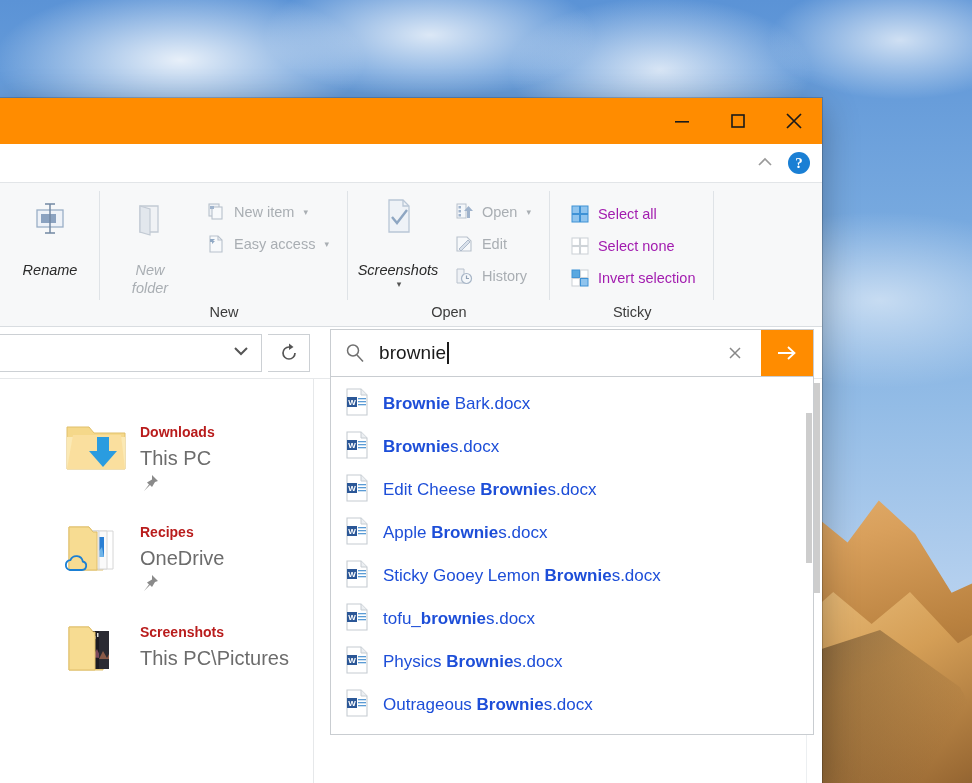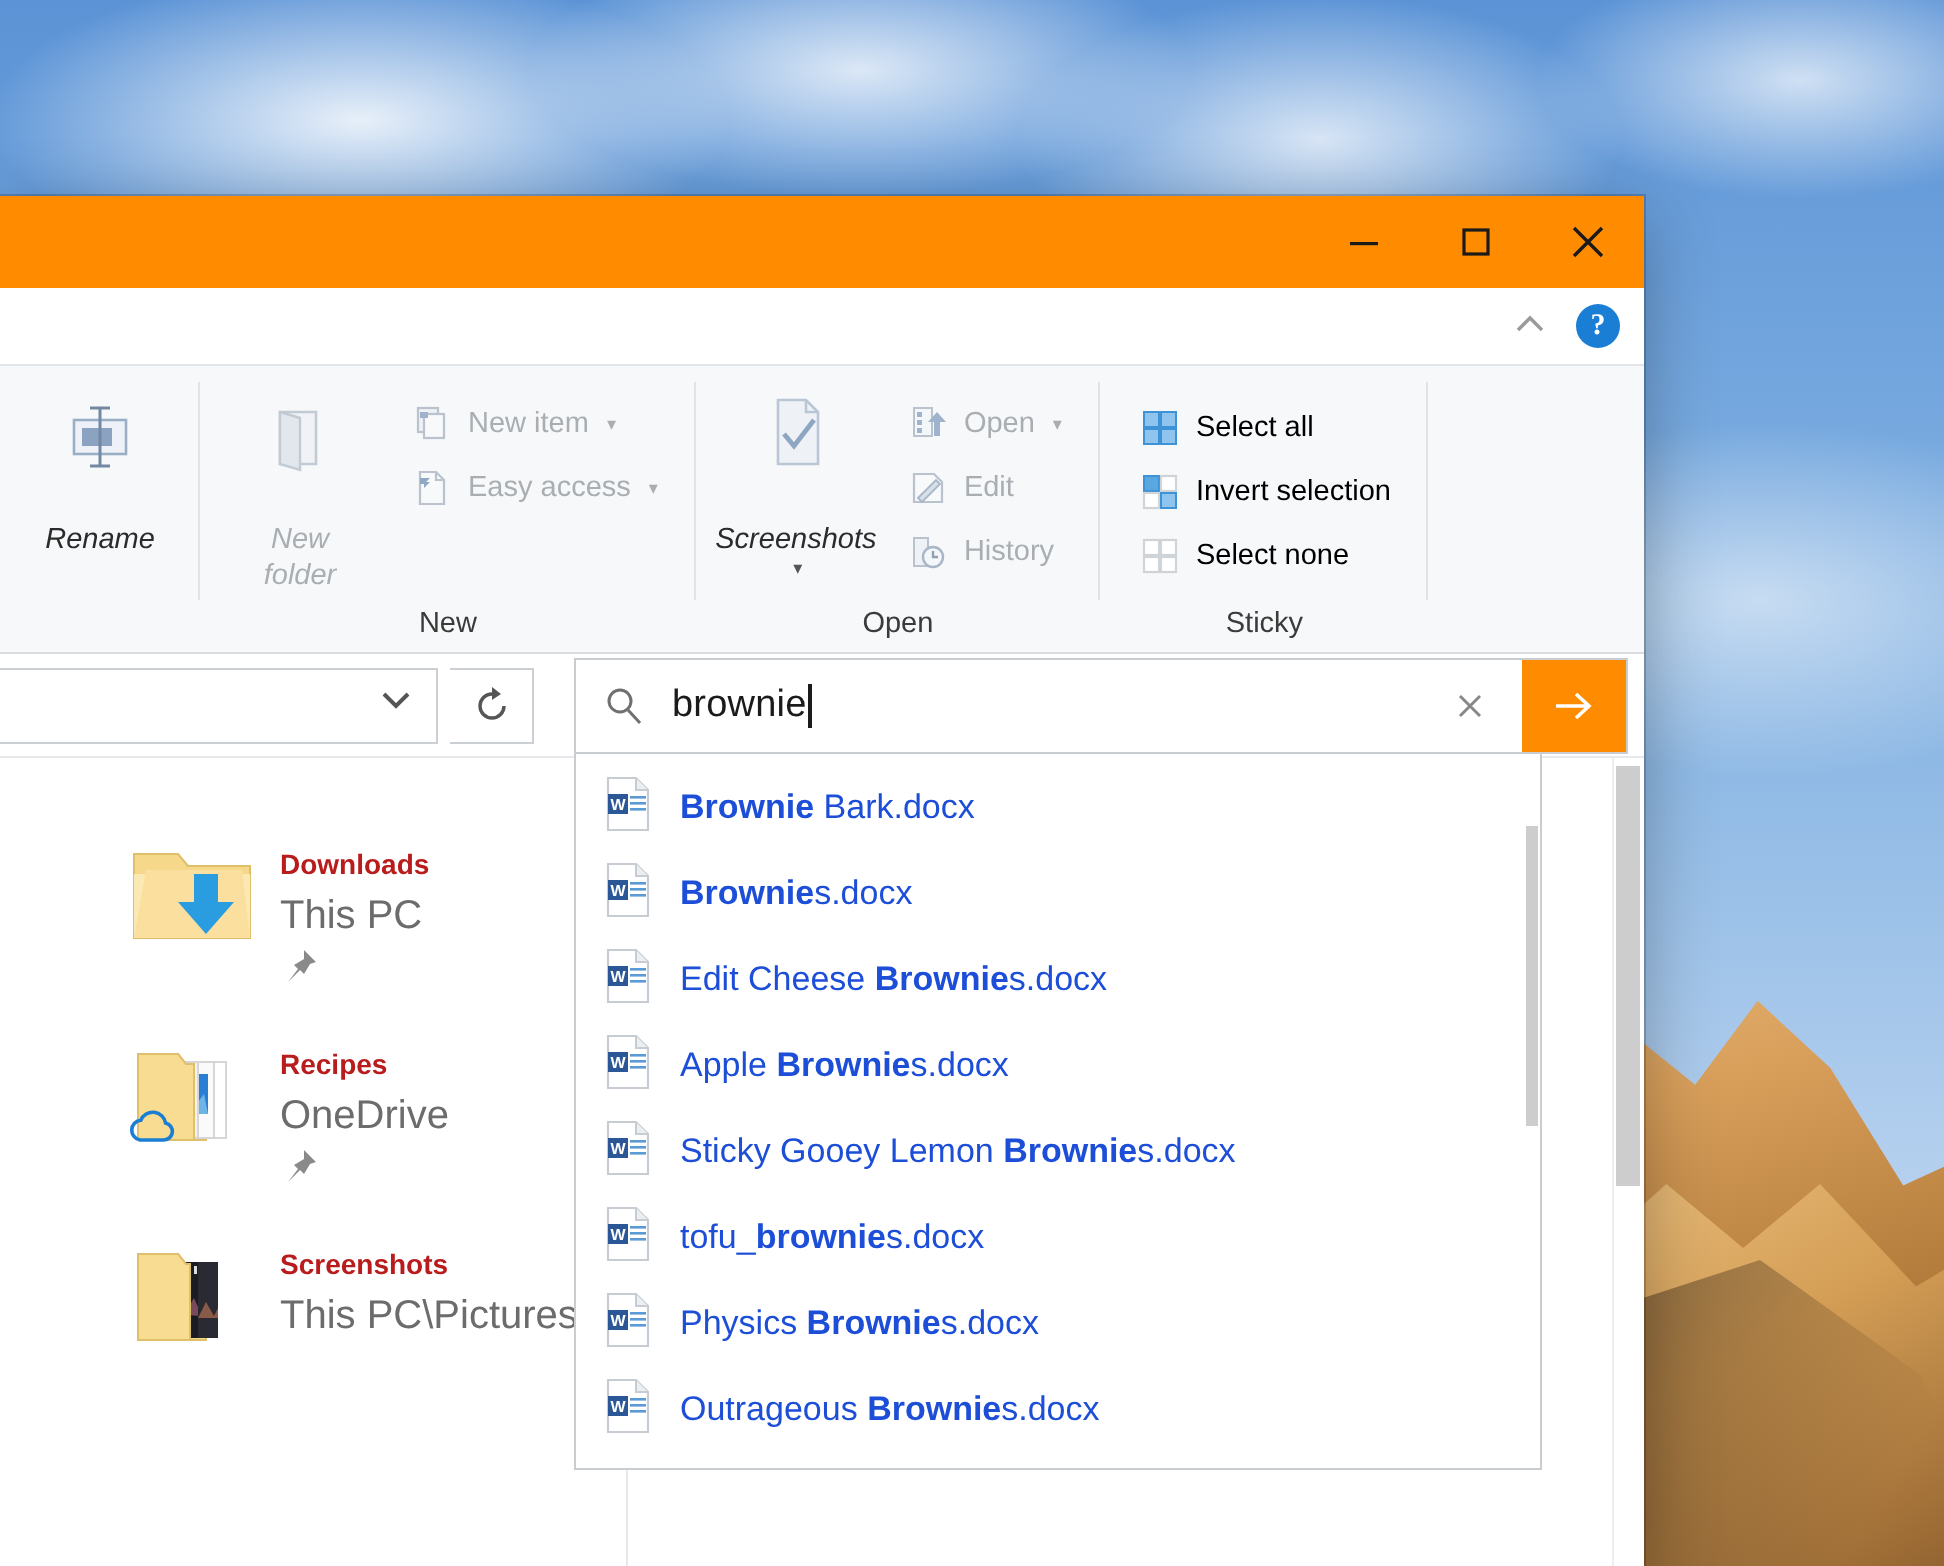--- a/index.html
+++ b/index.html
@@ -94,21 +94,21 @@
   }
   .bigbtn .ico { height: 44px; display: flex; align-items: center; justify-content: center; }
   .bigbtn .lbl {
     font-size: 14.5px; color: #2b2b2b; text-align: center; line-height: 18px; margin-top: 20px; font-style: italic;
   }
   .bigbtn.disabled .lbl { color: #a9aeb3; }
 
   .smallcol { display: flex; flex-direction: column; gap: 2px; padding-top: 4px; }
   .smallbtn {
     display: flex; align-items: center; gap: 7px; height: 30px; padding: 0 5px;
-    font-size: 14.5px; color: #000000; cursor: default; white-space: nowrap;
+    font-size: 14.5px; color: #a21caf; cursor: default; white-space: nowrap;
   }
   .smallbtn.disabled { color: #a9aeb3; align-items: center; }
   .smallbtn .ico { width: 22px; height: 22px; display:flex; align-items:center; justify-content:center; flex: none; }
   .caret { font-size: 9px; color: #555; margin-left: 2px; }
   .smallbtn.disabled .caret { color: #a9aeb3; }
 
   
   .addrrow {
     height: 52px; background: #fff; display: flex; align-items: center;
     padding: 6px 8px 6px 10px; gap: 6px; border-bottom: 1px solid #e6e8ea;
@@ -116,21 +116,21 @@
   }
   .addrbar {
     flex: 1; height: 38px; border: 1px solid #ccd0d4; background: #fff;
     display: flex; align-items: center; justify-content: flex-end; padding-right: 10px;
     margin-left: -12px;
   }
   .refresh-btn {
     width: 42px; height: 38px; border: 1px solid #ccd0d4; border-left: none;
     background: #fff; display: flex; align-items: center; justify-content: center;
   }
-  .searchwrap { width: 527px; flex: none; margin-left: 14px; position: relative; text-align: right; }
+  .searchwrap { width: 484px; flex: none; margin-left: 14px; position: relative; text-align: right; }
   .searchbox {
     height: 48px; border: 1px solid #c9cdd1; background: #fff;
     display: flex; align-items: center;
   }
   .search-ico { width: 48px; display: flex; align-items: center; justify-content: center; }
   .search-text {
     flex: 1; font-size: 19px; color: #1b1b1b; letter-spacing: .1px;
     display: flex; align-items: center;
   }
   .caretbar {
@@ -346,38 +346,38 @@
                 <rect x="10.5" y="2" width="7.5" height="7.5" fill="#8fc4ee" stroke="#3e92d6" stroke-width="1"></rect>
                 <rect x="2" y="10.5" width="7.5" height="7.5" fill="#8fc4ee" stroke="#3e92d6" stroke-width="1"></rect>
                 <rect x="10.5" y="10.5" width="7.5" height="7.5" fill="#8fc4ee" stroke="#3e92d6" stroke-width="1"></rect>
               </svg>
             </span>
             <span>Select all</span>
           </div>
           <div class="smallbtn">
             <span class="ico">
               <svg width="20" height="20" viewBox="0 0 20 20">
+                <rect x="2" y="2" width="7.5" height="7.5" fill="#fff" stroke="#cfd4d9" stroke-width="1.1"></rect>
+                <rect x="10.5" y="2" width="7.5" height="7.5" fill="#fff" stroke="#cfd4d9" stroke-width="1.1"></rect>
+                <rect x="2" y="10.5" width="7.5" height="7.5" fill="#fff" stroke="#cfd4d9" stroke-width="1.1"></rect>
+                <rect x="10.5" y="10.5" width="7.5" height="7.5" fill="#fff" stroke="#cfd4d9" stroke-width="1.1"></rect>
+              </svg>
+            </span>
+            <span>Select none</span>
+          </div>
+          <div class="smallbtn">
+            <span class="ico">
+              <svg width="20" height="20" viewBox="0 0 20 20">
                 <rect x="2" y="2" width="7.5" height="7.5" fill="#5aa8e0" stroke="#3e92d6" stroke-width="1"></rect>
                 <rect x="10.5" y="2" width="7.5" height="7.5" fill="#fff" stroke="#cfd4d9" stroke-width="1.1"></rect>
                 <rect x="2" y="10.5" width="7.5" height="7.5" fill="#fff" stroke="#cfd4d9" stroke-width="1.1"></rect>
                 <rect x="10.5" y="10.5" width="7.5" height="7.5" fill="#8fc4ee" stroke="#3e92d6" stroke-width="1"></rect>
               </svg>
             </span>
             <span>Invert selection</span>
-          </div>
-          <div class="smallbtn">
-            <span class="ico">
-              <svg width="20" height="20" viewBox="0 0 20 20">
-                <rect x="2" y="2" width="7.5" height="7.5" fill="#fff" stroke="#cfd4d9" stroke-width="1.1"></rect>
-                <rect x="10.5" y="2" width="7.5" height="7.5" fill="#fff" stroke="#cfd4d9" stroke-width="1.1"></rect>
-                <rect x="2" y="10.5" width="7.5" height="7.5" fill="#fff" stroke="#cfd4d9" stroke-width="1.1"></rect>
-                <rect x="10.5" y="10.5" width="7.5" height="7.5" fill="#fff" stroke="#cfd4d9" stroke-width="1.1"></rect>
-              </svg>
-            </span>
-            <span>Select none</span>
           </div>
         </div>
       </div>
       <div class="rgroup-label">Sticky</div>
     </div>
 
     <div class="rgroup nosep" style="flex:1">
       <div class="rgroup-body"></div>
       <div class="rgroup-label"></div>
     </div>

